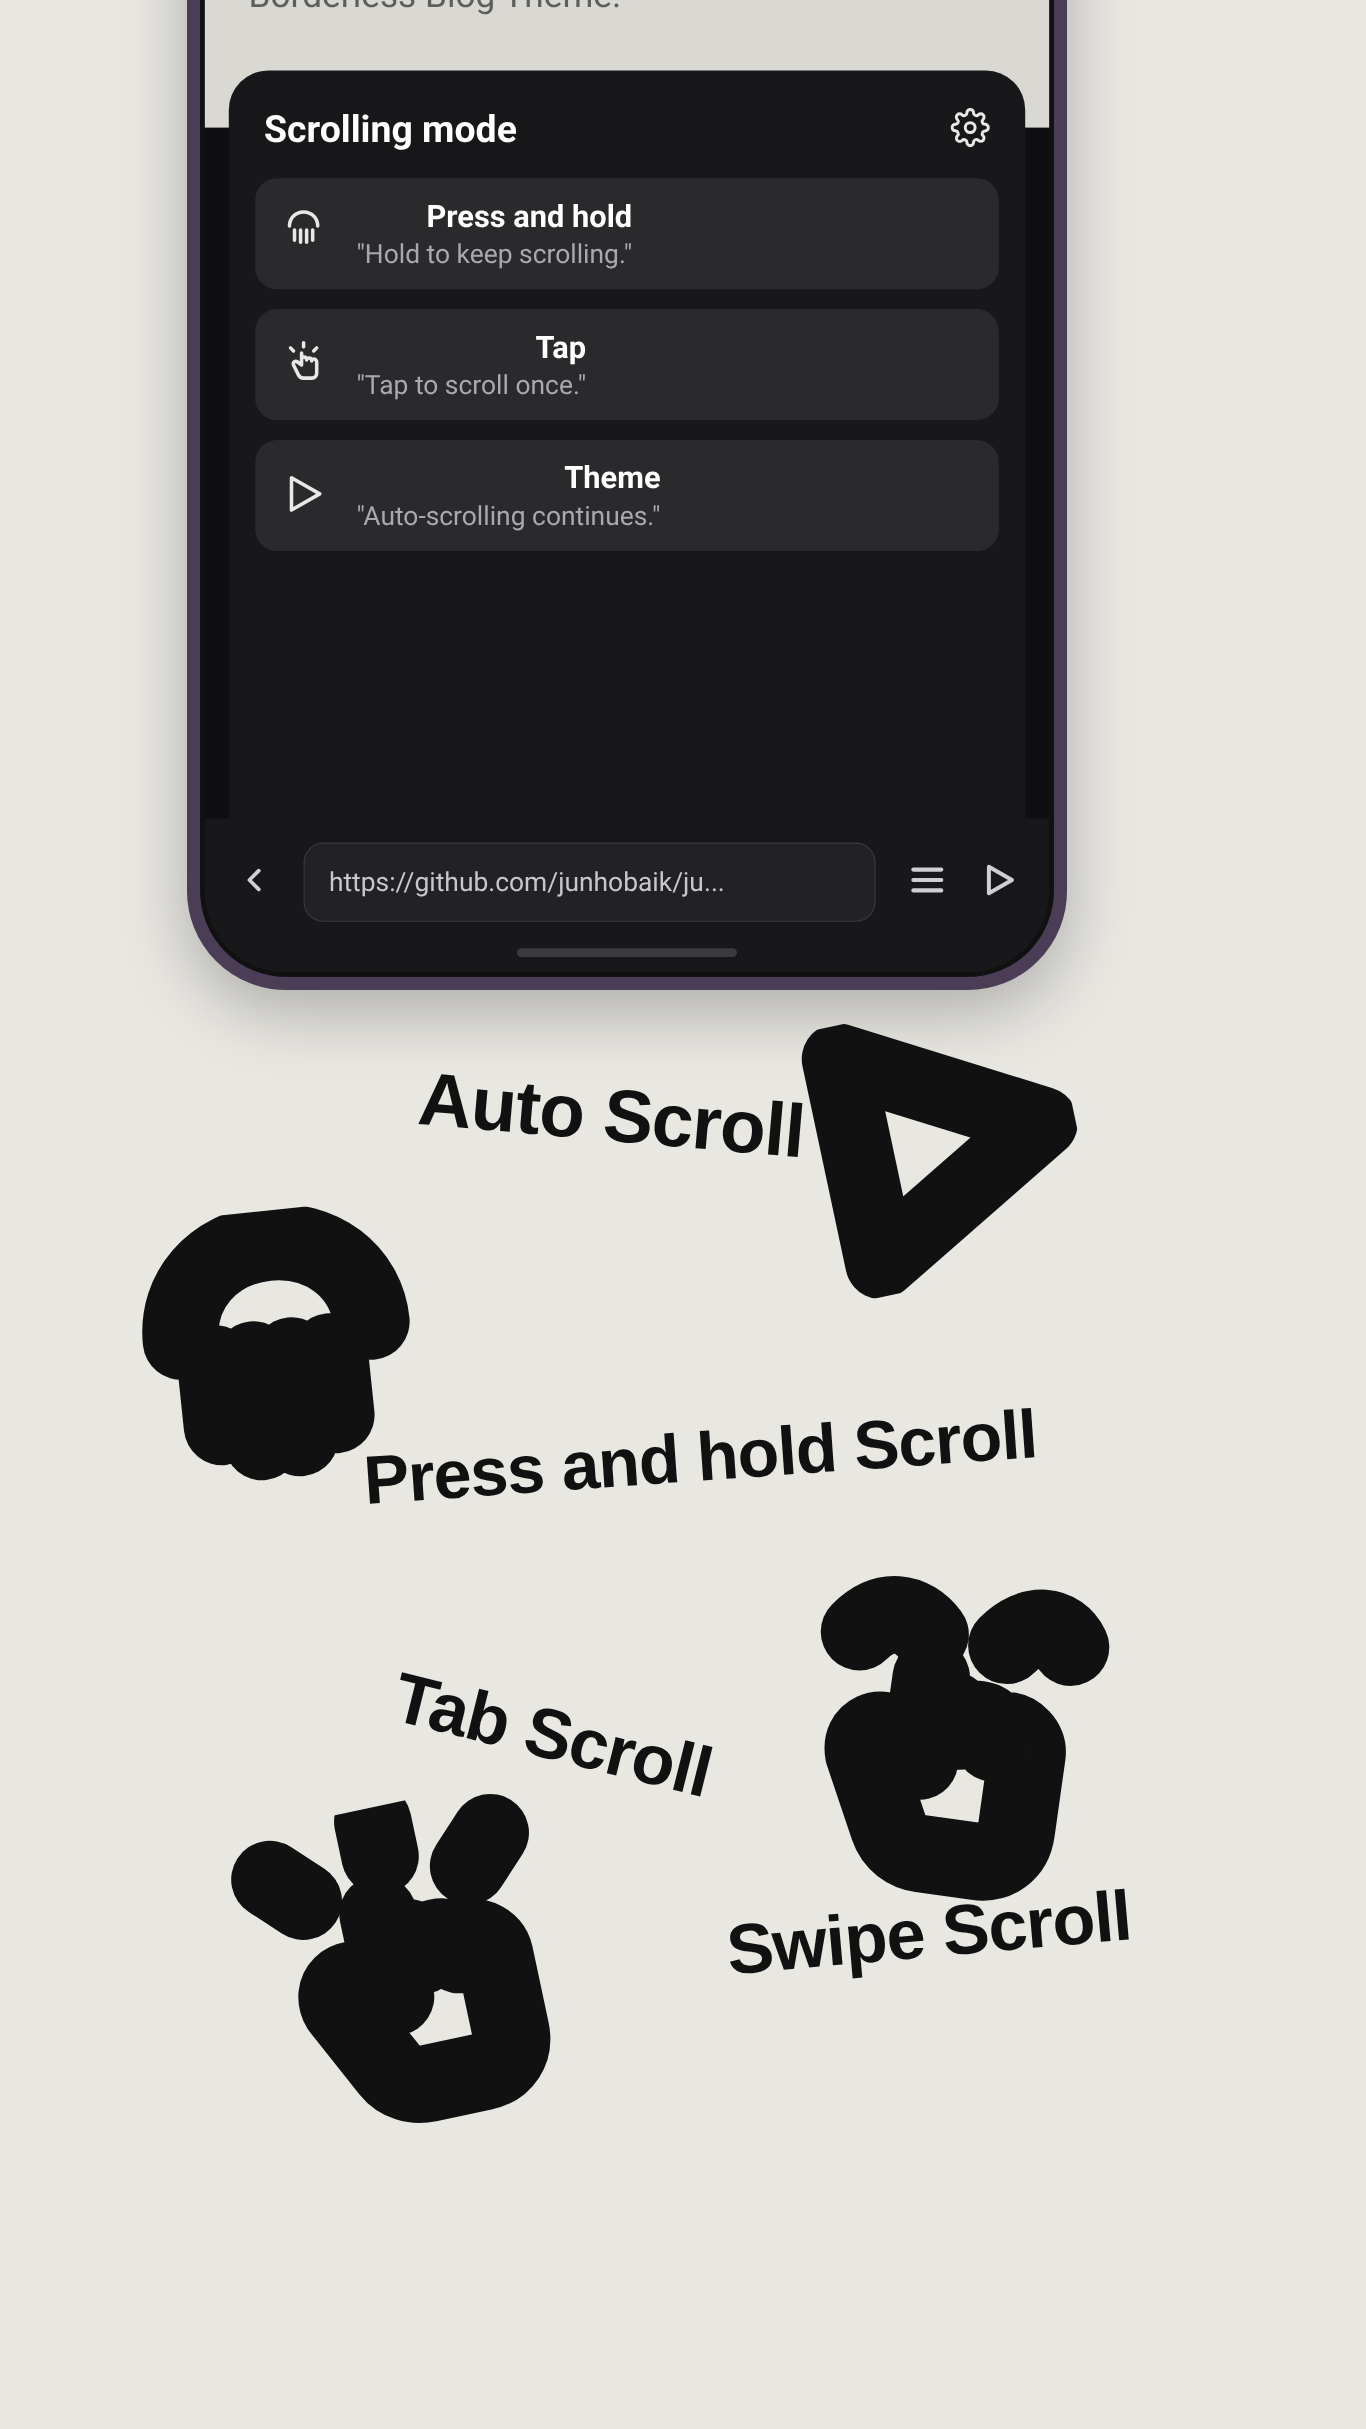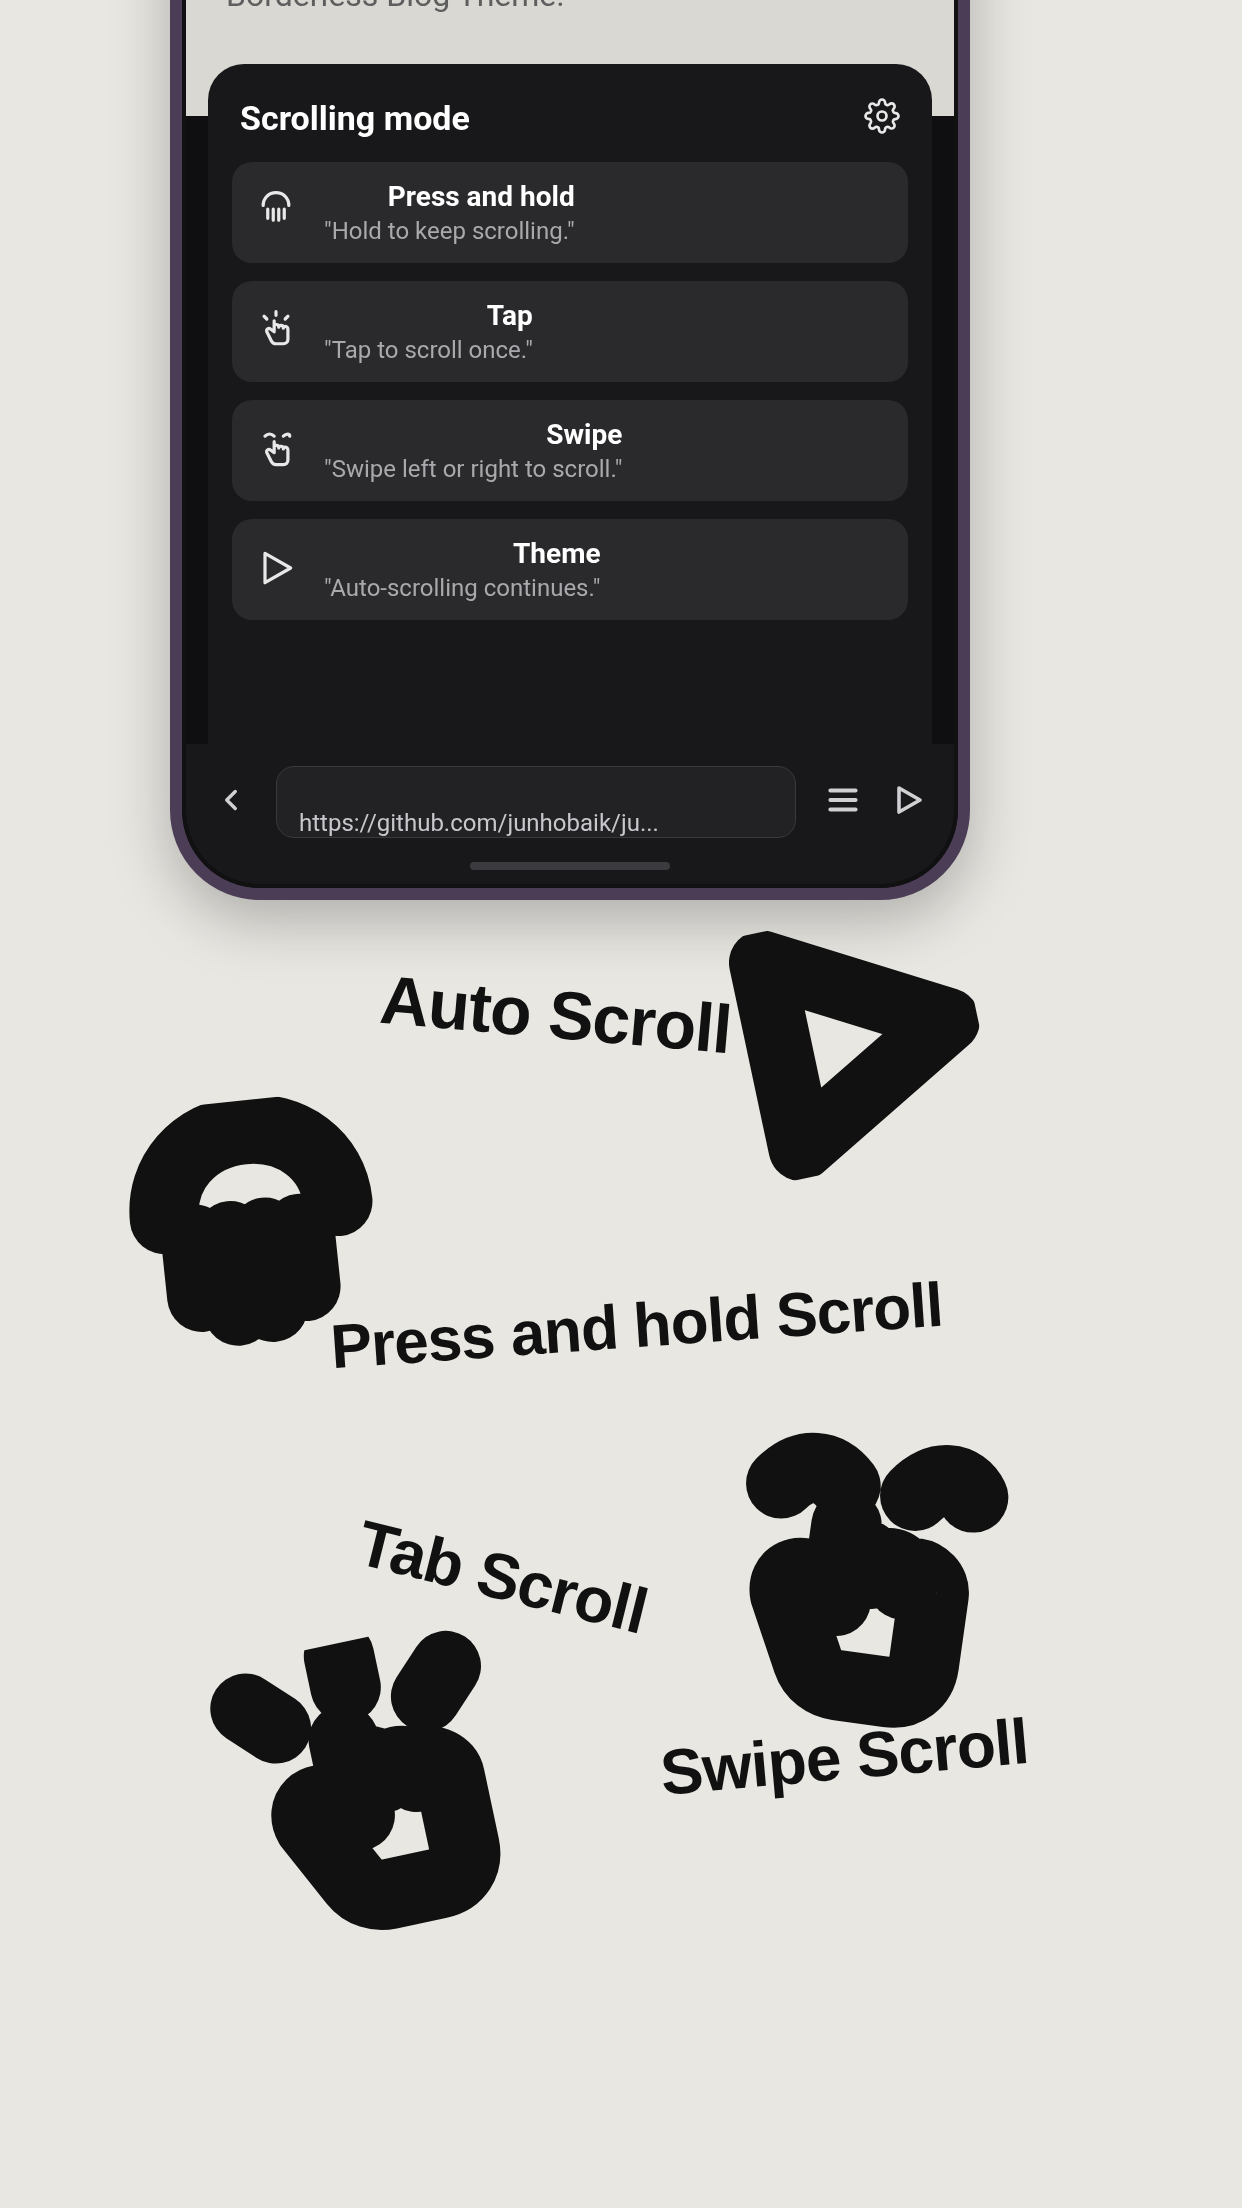--- a/index.html
+++ b/index.html
@@ -94,21 +94,21 @@
     padding: 0 28px 24px 28px;
   }
   .nav-btn svg { width: 34px; height: 34px; stroke: #d0d0d4; }
   .url-pill {
     flex: 1;
     background: #222225;
     border: 1px solid #3a3a3e;
     border-radius: 18px;
     height: 72px;
     display: flex;
-    align-items: flex-end;
+    align-items: center;
     padding: 0 22px;
     color: #c7c7cc;
     font-size: 24px;
     white-space: nowrap;
     overflow: hidden;
   }
   .menu-btn svg { width: 38px; height: 38px; stroke: #d0d0d4; }
   .play-btn svg { width: 36px; height: 36px; stroke: #d0d0d4; fill: none; }
 
   .home-indicator {
@@ -195,32 +195,20 @@
             <path d="M22 14v12l-4-3c-2-1.5-5 0-4 3l5 10c1 2 3 3 5 3h8c3 0 5-2 5-5V23c0-2-2-3-3-3s-2 1-2 2c0-2-1-3-2.5-3s-2.5 1-2.5 2c0-2-1-3-2.5-3S22 19 22 20"></path>
             <path d="M14 12l-3-3M24 8V4M34 12l3-3"></path>
           </svg>
         </div>
         <div class="option-texts">
           <div class="option-title">Tap</div>
           <div class="option-desc">"Tap to scroll once."</div>
         </div>
       </div>
 
-      <div class="option">
-        <div class="icon">
-          <svg viewBox="0 0 48 48" stroke-width="3.5" stroke-linecap="round" stroke-linejoin="round">
-            <path d="M22 16v12l-4-3c-2-1.5-5 0-4 3l5 10c1 2 3 3 5 3h8c3 0 5-2 5-5V25c0-2-2-3-3-3s-2 1-2 2c0-2-1-3-2.5-3s-2.5 1-2.5 2c0-2-1-3-2.5-3S22 21 22 22"></path>
-            <path d="M12 10c3-3 7-3 10 0M32 10c3-3 7-3 7 0"></path>
-          </svg>
-        </div>
-        <div class="option-texts">
-          <div class="option-title">Swipe</div>
-          <div class="option-desc">"Swipe left or right to scroll."</div>
-        </div>
-      </div>
 
       <div class="option">
         <div class="icon">
           <svg viewBox="0 0 48 48" stroke-width="3.5" stroke-linecap="round" stroke-linejoin="round">
             <polygon points="12,8 40,24 12,40"></polygon>
           </svg>
         </div>
         <div class="option-texts">
           <div class="option-title">Theme</div>
           <div class="option-desc">"Auto-scrolling continues."</div>

